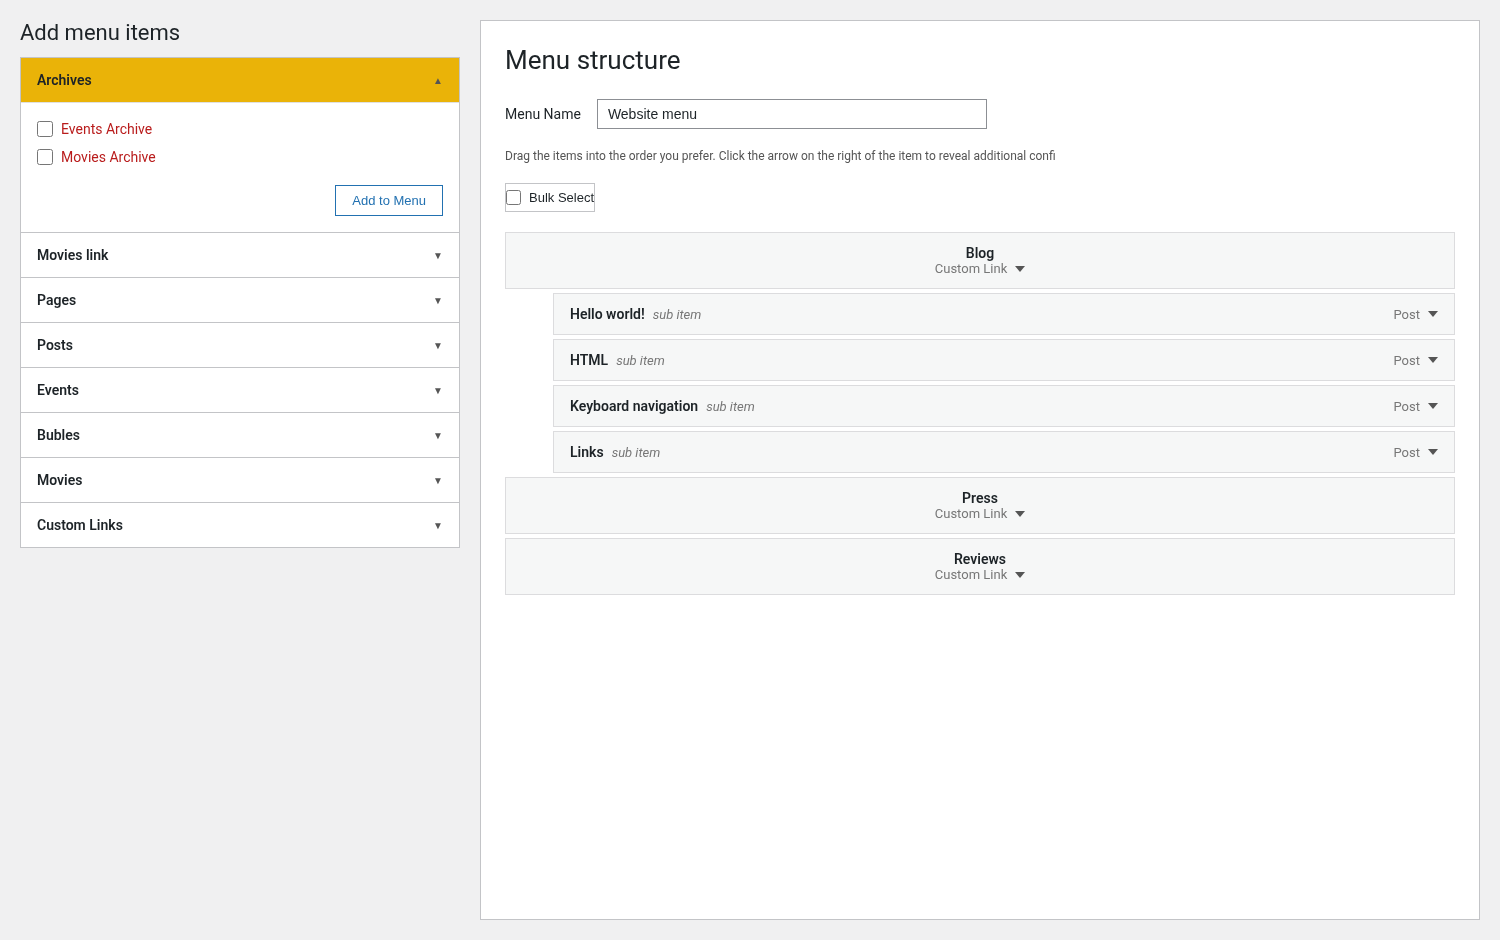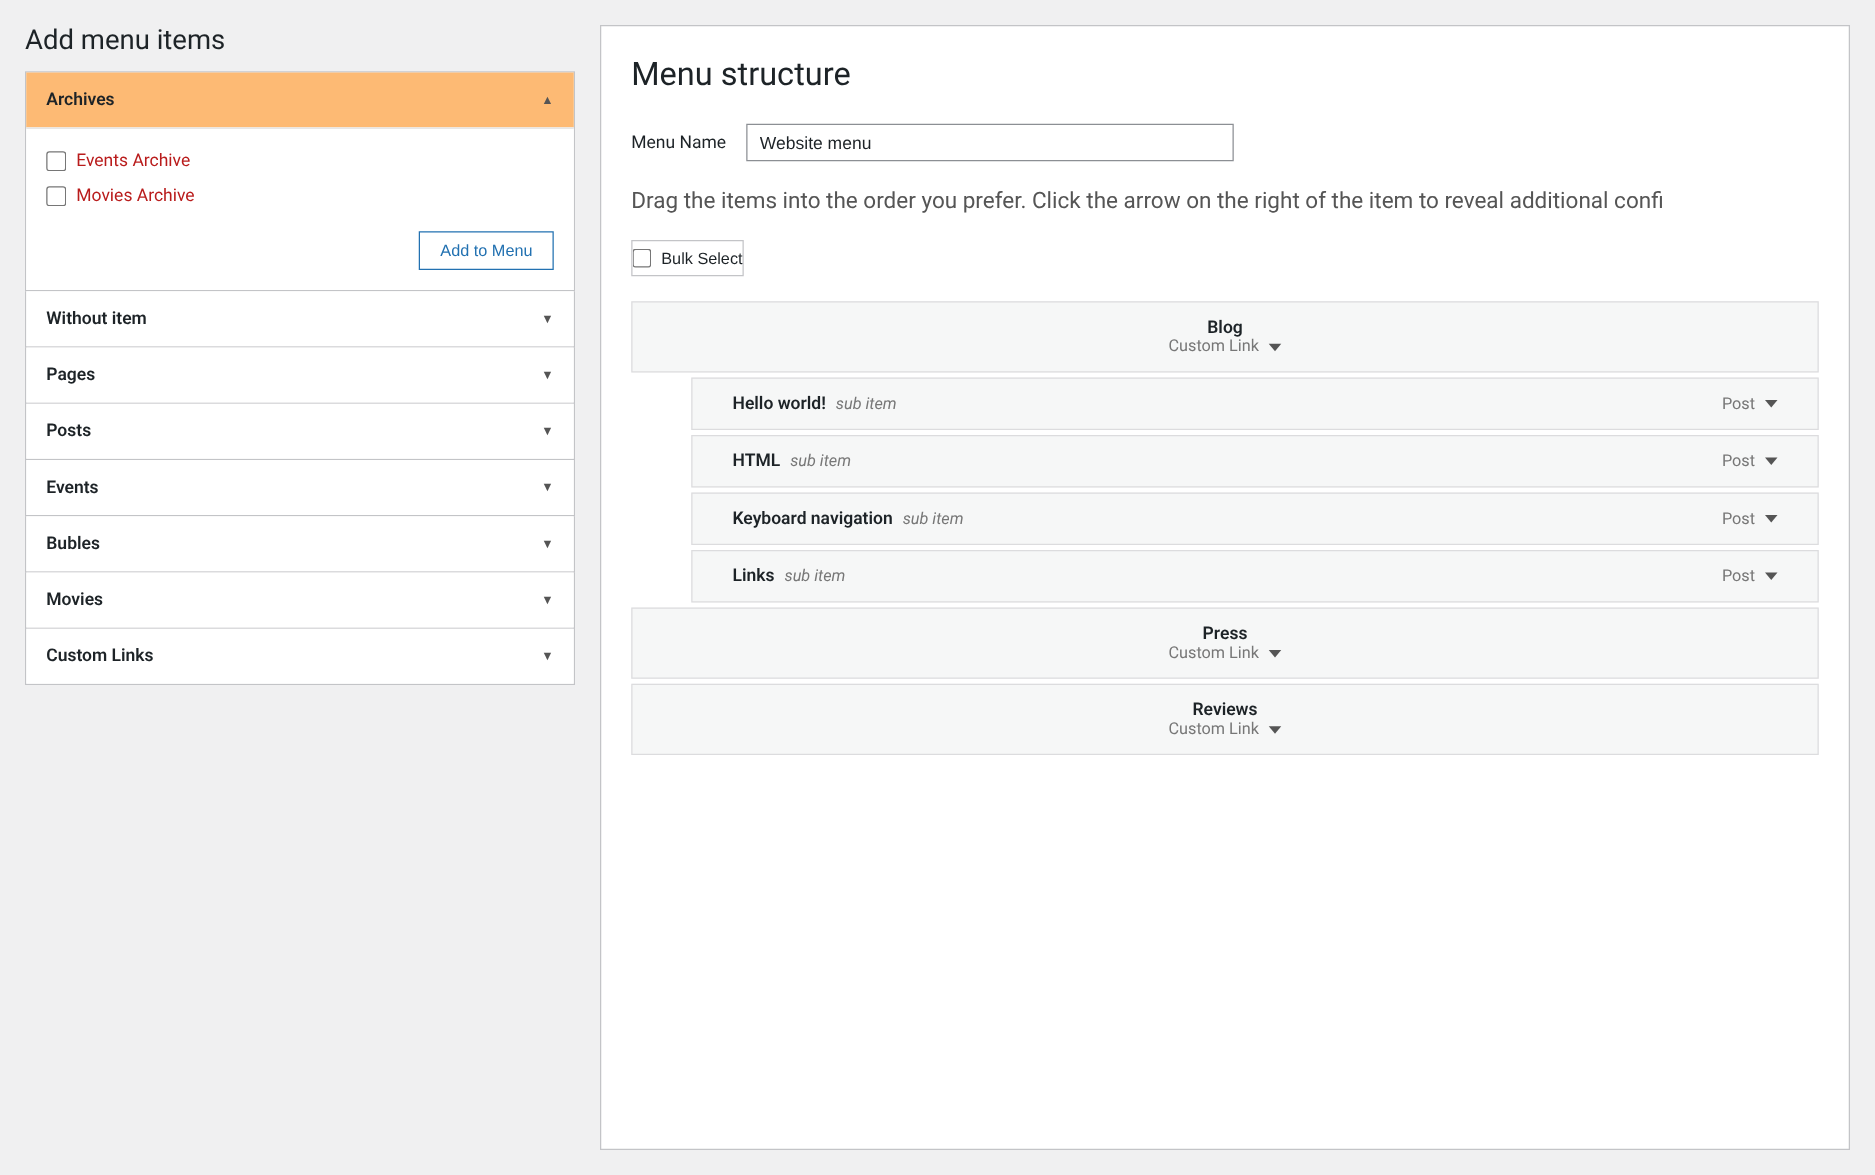--- a/index.html
+++ b/index.html
@@ -41,21 +41,21 @@
       align-items: center;
       justify-content: space-between;
       padding: 14px 16px;
       cursor: pointer;
       background: #fff;
       font-size: 14px;
       font-weight: 600;
       color: #1d2327;
     }
     .accordion.open .accordion-header {
-      background: #fdba74;
+      background: #eab308;
     }
     .accordion-arrow {
       font-size: 10px;
       color: #555;
     }
     .accordion-body {
       display: none;
       padding: 12px 16px 16px 16px;
       background: #fff;
       border-top: 1px solid #e0e0e0;
@@ -126,21 +126,21 @@
     }
     .menu-name-input {
       border: 1px solid #8c8f94;
       padding: 6px 10px;
       font-size: 14px;
       width: 390px;
       color: #1d2327;
       background: #fff;
     }
     .drag-hint {
-      font-size: 18px;
+      font-size: 12px;
       color: #555;
       margin-bottom: 18px;
       line-height: 1.5;
     }
     .bulk-select-btn {
       display: flex;
       align-items: center;
       gap: 8px;
       background: #fff;
       border: 1px solid #c3c4c7;
@@ -177,21 +177,21 @@
       gap: 8px;
       color: #777;
       font-size: 13px;
     }
     .menu-item-sub {
       background: #f6f7f7;
       border: 1px solid #dcdcde;
       display: flex;
       align-items: center;
       justify-content: space-between;
-      padding: 12px 32px;
+      padding: 12px 16px;
       margin-left: 48px;
       margin-bottom: 4px;
     }
     .menu-item-sub-label {
       font-size: 14px;
       font-weight: 600;
       color: #1d2327;
     }
     .sub-item-tag {
       font-size: 13px;
@@ -242,21 +242,21 @@
                 <label for="cb-movies-archive">Movies Archive</label>
               </div>
             </div>
             <div class="clearfix">
               <button class="add-to-menu-btn">Add to Menu</button>
             </div>
           </div>
         </div>
         <div class="accordion">
           <div class="accordion-header">
-            <span>Without item</span>
+            <span>Movies link</span>
             <span class="accordion-arrow">▼</span>
           </div>
         </div>
         <div class="accordion">
           <div class="accordion-header">
             <span>Pages</span>
             <span class="accordion-arrow">▼</span>
           </div>
         </div>
         <div class="accordion">

